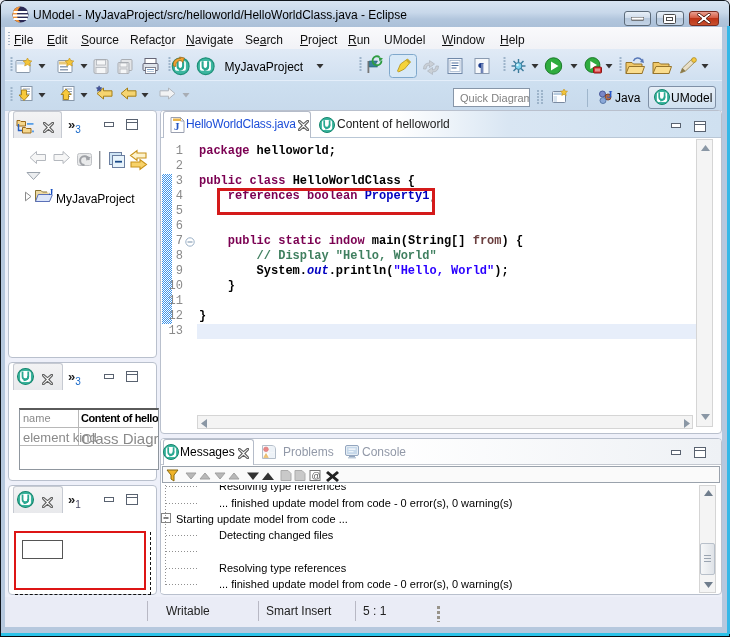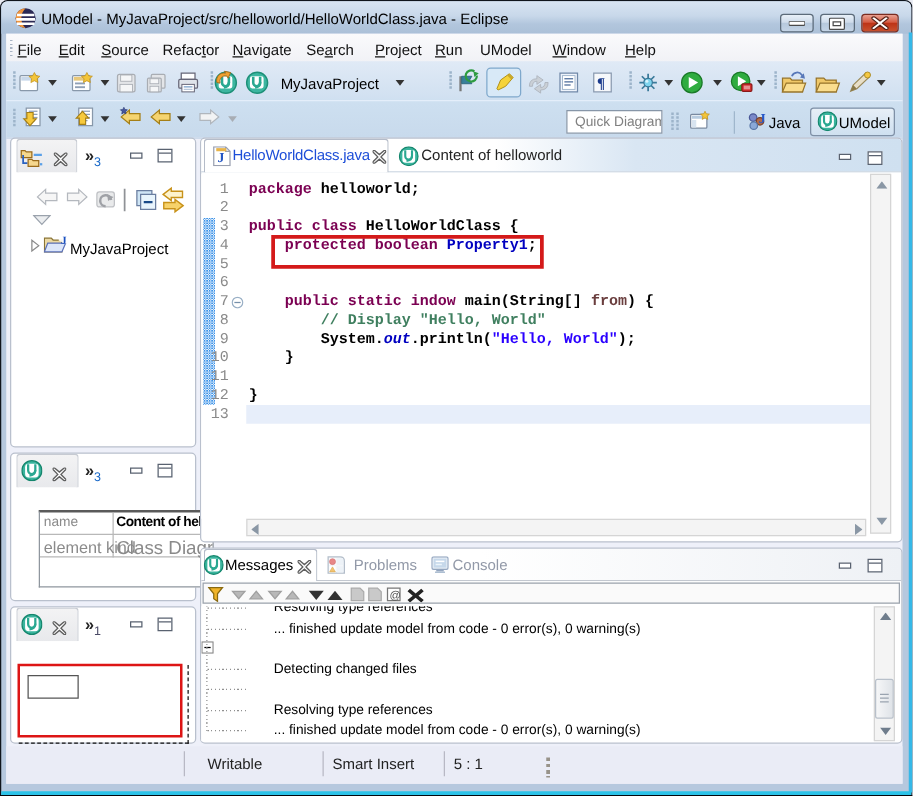--- a/index.html
+++ b/index.html
@@ -468,21 +468,21 @@
   <svg class="abs" style="left:8px;top:5px" width="17" height="17" viewBox="0 0 16 16">
       <use href="#um"></use>
     </svg>
   <svg class="abs" style="left:33px;top:11px" width="11" height="11" viewBox="0 0 11 11">
       <use href="#xclose"></use>
     </svg>
   <span class="abs chev" style="left:59px;top:6px">»<span class="chevn">3</span></span>
   <span class="icon-min" style="left:95px;top:11px"></span>
   <span class="icon-max" style="left:117px;top:8px"></span>
 
-  <div class="abs" style="left:22px;top:45px;width:140px;height:62px;border:1px solid #8f969e;border-top:2px solid #5a5a5a;background:#fff;overflow:hidden">
+  <div class="abs" style="left:10px;top:45px;width:140px;height:62px;border:1px solid #8f969e;border-top:2px solid #5a5a5a;background:#fff;overflow:hidden">
     <div class="abs" style="left:58px;top:0;width:1px;height:36px;background:#b8b8b8"></div>
     <div class="abs" style="left:0;top:17px;width:133px;height:1px;background:#b8b8b8"></div>
     <div class="abs" style="left:0;top:35px;width:133px;height:1px;background:#b8b8b8"></div>
     <span class="abs" style="left:3px;top:2px;font-size:11px;color:#8a8a8a">name</span>
     <span class="abs" style="left:61px;top:2px;font-size:11px;letter-spacing:-0.4px;color:#000;font-weight:bold;white-space:nowrap">Content of hello</span>
     <span class="abs" style="left:3px;top:20px;font-size:13px;color:#8a8a8a;white-space:nowrap">element kind</span>
     <span class="abs" style="left:61px;top:20px;font-size:15px;color:#8a8a8a;white-space:nowrap">Class Diagram</span>
   </div>
 </div>
 
@@ -555,21 +555,21 @@
 13</div>
 
   <svg class="abs" style="left:24px;top:126px" width="10" height="10" viewBox="0 0 10 10">
     <circle cx="5" cy="5" r="4.2" fill="#fff" stroke="#9ab0c6"></circle>
     <rect x="2.5" y="4.5" width="5" height="1" fill="#7690aa"></rect>
   </svg>
 
   <div class="abs" id="code"><span class="kw">package</span> helloworld;
 
 <span class="kw">public</span> <span class="kw">class</span> HelloWorldClass {
-    <span class="kw">protected</span> <span class="kw">boolean</span> <span class="fld">Property1</span>;
+    <span class="kw">references</span> <span class="kw">boolean</span> <span class="fld">Property1</span>;
 
 
     <span class="kw">public</span> <span class="kw">static</span> <span class="kw">indow</span> main(String[] <span class="prm">from</span>) {
         <span class="cmt">// Display "Hello, World"</span>
         System.<span class="sfld">out</span>.println(<span class="str">"Hello, World"</span>);
     }
 
 }
 </div>
 
@@ -639,20 +639,21 @@
       <path d="M129 1.5 H136 L139 4.5 V11.5 H129 Z"></path>
     </g>
     <rect x="144" y="1.5" width="10" height="10" fill="#fff" stroke="#777"></rect>
     <text x="145.5" y="10" font-size="9" fill="#555" font-family="Liberation Sans">@</text>
     <path d="M162 2 L166.5 5.8 L171 2 L173 4 L168.8 7.5 L173 11 L171 13 L166.5 9.2 L162 13 L160 11 L164.2 7.5 L160 4 Z" fill="#222"></path>
   </svg>
 
   <div class="abs" id="ms-log">
     <div class="lr" style="left:58px;top:-5px">Resolving type references</div>
     <div class="lr" style="left:58px;top:12px">... finished update model from code - 0 error(s), 0 warning(s)</div>
+    <div class="lr" style="left:15px;top:28px">Starting update model from code ...</div>
     <div class="lr" style="left:58px;top:44px">Detecting changed files</div>
     <div class="lr" style="left:58px;top:77px">Resolving type references</div>
     <div class="lr" style="left:58px;top:93px">... finished update model from code - 0 error(s), 0 warning(s)</div>
 
     <svg class="abs" style="left:0px;top:28px" width="10" height="10" viewBox="0 0 10 10">
       <rect x="0.5" y="0.5" width="9" height="9" fill="#fff" stroke="#848484"></rect>
       <rect x="2.5" y="4.5" width="5" height="1" fill="#000"></rect>
     </svg>
 
     <div class="abs vguide" style="left:4px;top:0px;height:101px"></div>

